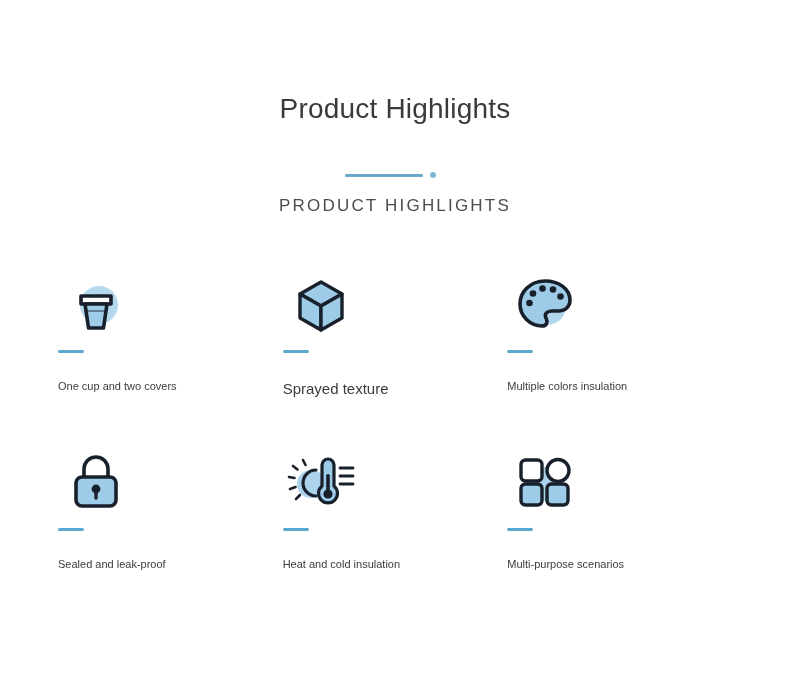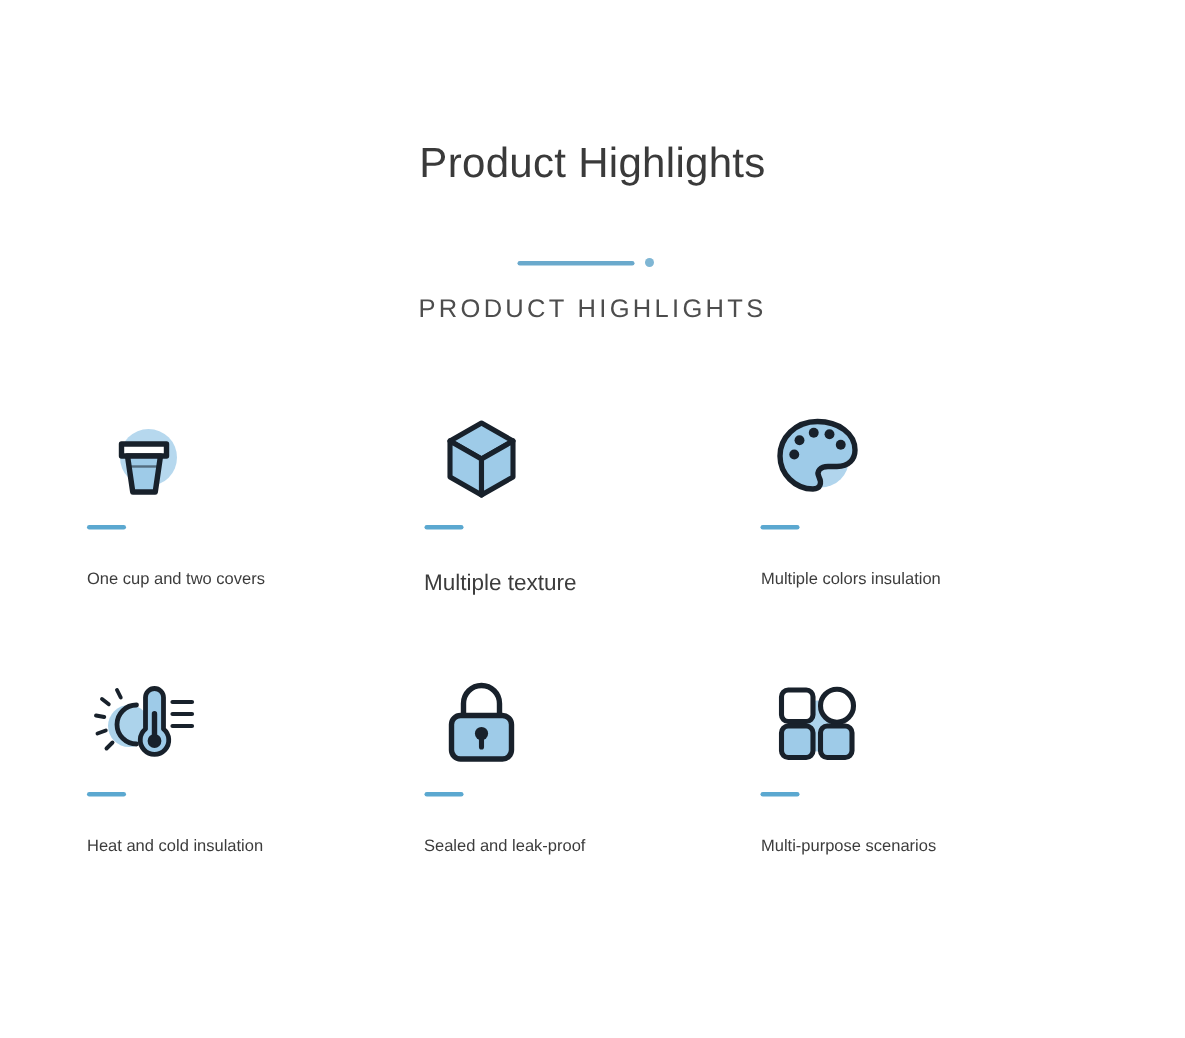--- a/index.html
+++ b/index.html
@@ -148,37 +148,50 @@
     <div class="feature large">
       <div class="icon-wrap">
         <svg width="62" height="62" viewBox="0 0 62 62">
           <circle cx="33" cy="33" r="19" fill="#9ecbe8" opacity="0.75"></circle>
           <path d="M31 9 L52 21 L31 33 L10 21 Z" fill="#9ecbe8" stroke="#18212b" stroke-width="3.4" stroke-linejoin="round"></path>
           <path d="M10 21 L10 45 L31 57 L31 33 Z" fill="#9ecbe8" stroke="#18212b" stroke-width="3.4" stroke-linejoin="round"></path>
           <path d="M52 21 L52 45 L31 57 L31 33 Z" fill="#9ecbe8" stroke="#18212b" stroke-width="3.4" stroke-linejoin="round"></path>
         </svg>
       </div>
       <div class="accent-bar"></div>
-      <div class="feature-label">Multiple texture</div>
+      <div class="feature-label">Sprayed texture</div>
     </div>
 
     <div class="feature small">
       <div class="icon-wrap">
         <svg width="62" height="62" viewBox="0 0 62 62">
           <circle cx="33" cy="33" r="19" fill="#9ecbe8" opacity="0.8"></circle>
           <path d="M31 8 C16 8 6 19 6 31 C6 43 16 53 28 53 C33 53 34 49 32 45 C30 41 33 38 38 38 L44 38 C52 38 56 33 56 27 C56 16 45 8 31 8 Z" fill="#9ecbe8" stroke="#18212b" stroke-width="3.6" stroke-linejoin="round"></path>
           <circle cx="15.5" cy="30" r="3.3" fill="#18212b"></circle>
           <circle cx="19" cy="20.5" r="3.3" fill="#18212b"></circle>
           <circle cx="28.5" cy="15.5" r="3.3" fill="#18212b"></circle>
           <circle cx="39" cy="16.5" r="3.3" fill="#18212b"></circle>
           <circle cx="46.5" cy="23.5" r="3.3" fill="#18212b"></circle>
         </svg>
       </div>
       <div class="accent-bar"></div>
       <div class="feature-label">Multiple colors insulation</div>
+    </div>
+
+    <div class="feature small r2">
+      <div class="icon-wrap">
+        <svg width="62" height="62" viewBox="0 0 62 62">
+          <path d="M19 27 V18 a12 12 0 0 1 24 0 V27" fill="none" stroke="#18212b" stroke-width="3.6" stroke-linecap="round"></path>
+          <rect x="11" y="26" width="40" height="29" rx="6" fill="#9ecbe8" stroke="#18212b" stroke-width="3.6"></rect>
+          <circle cx="31" cy="38" r="4.4" fill="#18212b"></circle>
+          <path d="M31 40 L31 47" stroke="#18212b" stroke-width="3.4" stroke-linecap="round"></path>
+        </svg>
+      </div>
+      <div class="accent-bar"></div>
+      <div class="feature-label">Sealed and leak-proof</div>
     </div>
 
     <div class="feature small r2">
       <div class="icon-wrap">
         <svg width="74" height="62" viewBox="0 0 74 62">
           <circle cx="27" cy="33" r="14" fill="#9ecbe8" opacity="0.85"></circle>
           <path d="M32 19 A13 13 0 1 0 32 45" fill="none" stroke="#18212b" stroke-width="3.2" stroke-linecap="round"></path>
           <g stroke="#18212b" stroke-width="2.6" stroke-linecap="round">
             <path d="M19 9 L21.5 14"></path>
             <path d="M9 15 L13.5 18.5"></path>
@@ -196,33 +209,20 @@
           </g>
         </svg>
       </div>
       <div class="accent-bar"></div>
       <div class="feature-label">Heat and cold insulation</div>
     </div>
 
     <div class="feature small r2">
       <div class="icon-wrap">
         <svg width="62" height="62" viewBox="0 0 62 62">
-          <path d="M19 27 V18 a12 12 0 0 1 24 0 V27" fill="none" stroke="#18212b" stroke-width="3.6" stroke-linecap="round"></path>
-          <rect x="11" y="26" width="40" height="29" rx="6" fill="#9ecbe8" stroke="#18212b" stroke-width="3.6"></rect>
-          <circle cx="31" cy="38" r="4.4" fill="#18212b"></circle>
-          <path d="M31 40 L31 47" stroke="#18212b" stroke-width="3.4" stroke-linecap="round"></path>
-        </svg>
-      </div>
-      <div class="accent-bar"></div>
-      <div class="feature-label">Sealed and leak-proof</div>
-    </div>
-
-    <div class="feature small r2">
-      <div class="icon-wrap">
-        <svg width="62" height="62" viewBox="0 0 62 62">
           <circle cx="31" cy="33" r="17" fill="#9ecbe8" opacity="0.85"></circle>
           <rect x="7" y="9" width="21" height="21" rx="4.5" fill="#ffffff" stroke="#18212b" stroke-width="3.4"></rect>
           <circle cx="44" cy="19.5" r="11" fill="#ffffff" stroke="#18212b" stroke-width="3.4"></circle>
           <rect x="7" y="33" width="21" height="21" rx="4.5" fill="#9ecbe8" stroke="#18212b" stroke-width="3.4"></rect>
           <rect x="33" y="33" width="21" height="21" rx="4.5" fill="#9ecbe8" stroke="#18212b" stroke-width="3.4"></rect>
         </svg>
       </div>
       <div class="accent-bar"></div>
       <div class="feature-label">Multi-purpose scenarios</div>
     </div>

